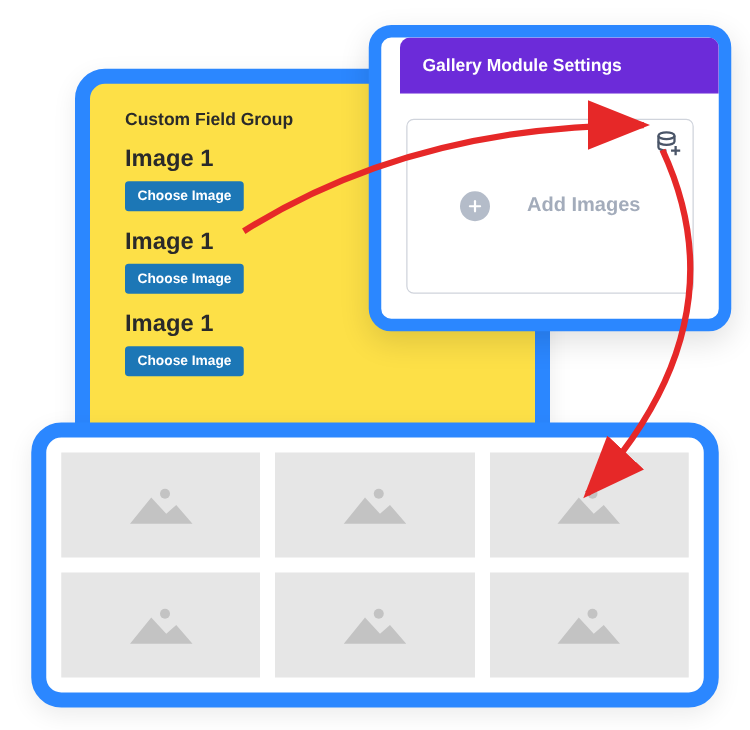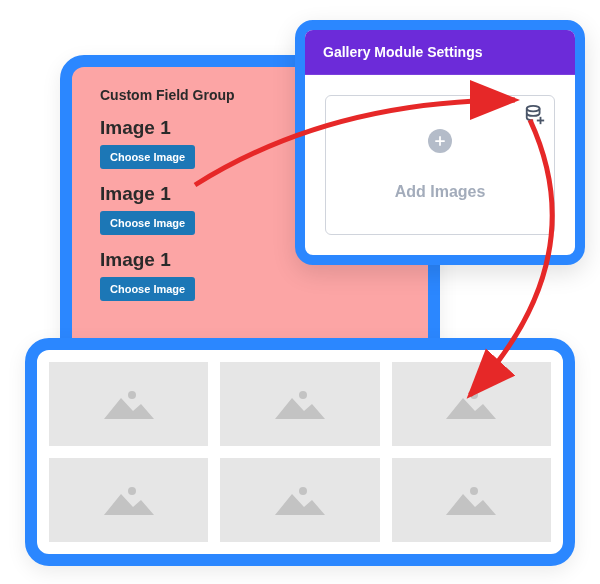--- a/index.html
+++ b/index.html
@@ -6,21 +6,21 @@
     body { font-family: -apple-system, BlinkMacSystemFont, "Segoe UI", sans-serif; background: #fff; width: 600px; height: 584px; position: relative; overflow: hidden; }
 
     .back-panel {
       position: absolute;
       left: 60px;
       top: 55px;
       width: 380px;
       height: 310px;
       border: 12px solid #2b87ff;
       border-radius: 24px;
-      background: #fca5a5;
+      background: #fde047;
       box-shadow: 0 6px 20px rgba(0,0,0,0.08);
     }
     .custom-fields {
       padding: 20px 28px;
     }
     .cfg-title {
       font-size: 14px;
       font-weight: 700;
       color: #2a2a2a;
       margin-bottom: 14px;
@@ -56,30 +56,31 @@
       z-index: 5;
     }
     .gallery-header {
       background: #6c2bd9;
       color: #fff;
       font-size: 14px;
       font-weight: 600;
       padding: 14px 18px;
       border-radius: 8px 8px 0 0;
       border-bottom: 1px solid rgba(255,255,255,0.1);
+      margin-left: 15px;
     }
     .gallery-body {
       padding: 20px;
     }
     .add-area {
       border: 1px solid #d0d4dc;
       border-radius: 6px;
       height: 140px;
       display: flex;
-      flex-direction: column;
+      flex-direction: row;
       align-items: center;
       justify-content: center;
       gap: 30px;
       position: relative;
       cursor: pointer;
     }
     .plus-circle {
       width: 24px;
       height: 24px;
       border-radius: 50%;

